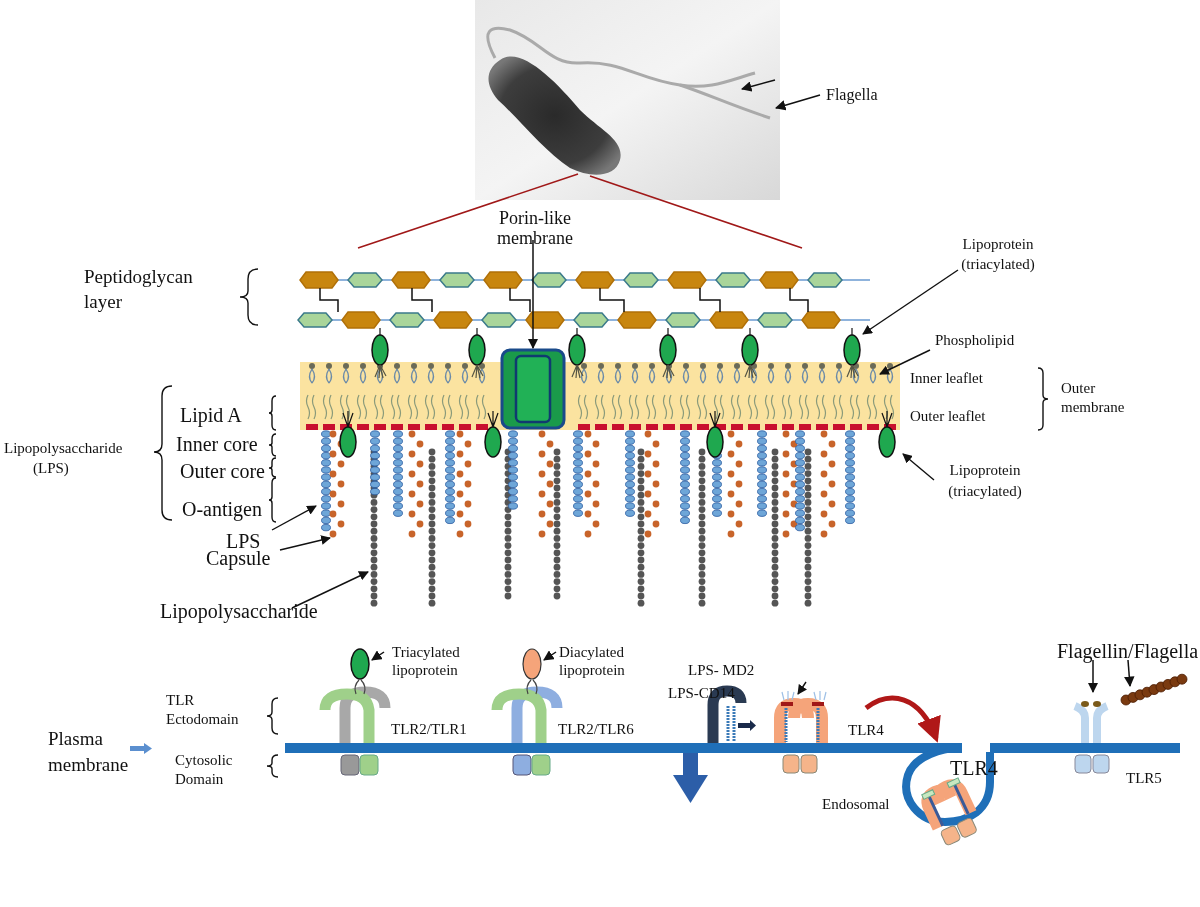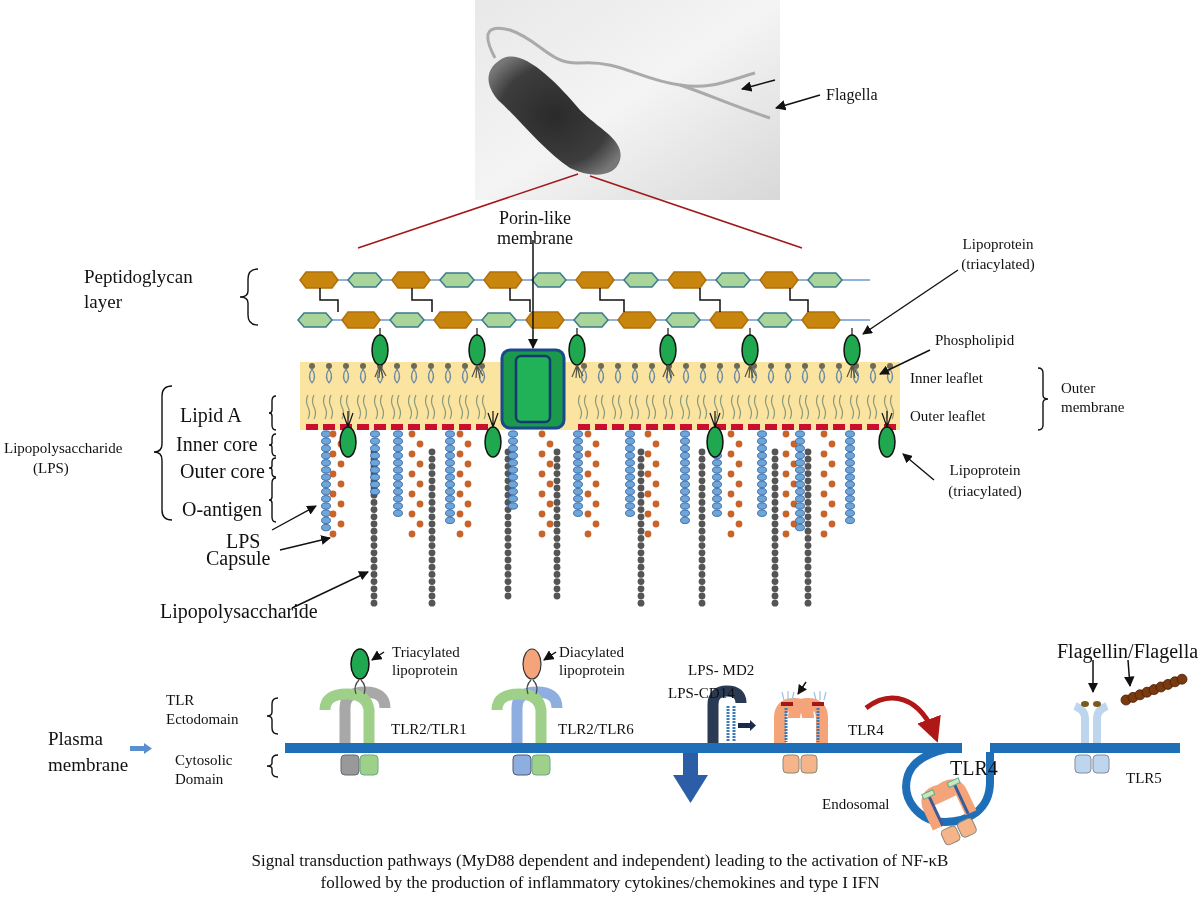--- a/index.html
+++ b/index.html
@@ -822,17 +822,13 @@
 <div class="lbl s15" style="left:391px;top:721px;">TLR2/TLR1</div>
 <div class="lbl s15" style="left:558px;top:721px;">TLR2/TLR6</div>
 <div class="lbl s15" style="left:632px;top:685px;margin-left:36px;">LPS-CD14</div>
 <div class="lbl s15" style="left:688px;top:662px;">LPS- MD2</div>
 <div class="lbl s15" style="left:848px;top:722px;">TLR4</div>
 <div class="lbl s14" style="left:950px;top:757px;">TLR4</div>
 <div class="lbl s15" style="left:822px;top:796px;">Endosomal</div>
 <div class="lbl s14" style="left:1041px;top:640px;margin-left:16px;">Flagellin/Flagella</div>
 <div class="lbl s15" style="left:1126px;top:722px;margin-top:48px;">TLR5</div>
 
-<div class="caption">
-  <div>Signal transduction pathways (MyD88 dependent and independent) leading to the activation of NF-κB</div>
-  <div>followed by the production of inflammatory cytokines/chemokines and type I IFN</div>
 </div>
-</div>
 
 </body></html>

